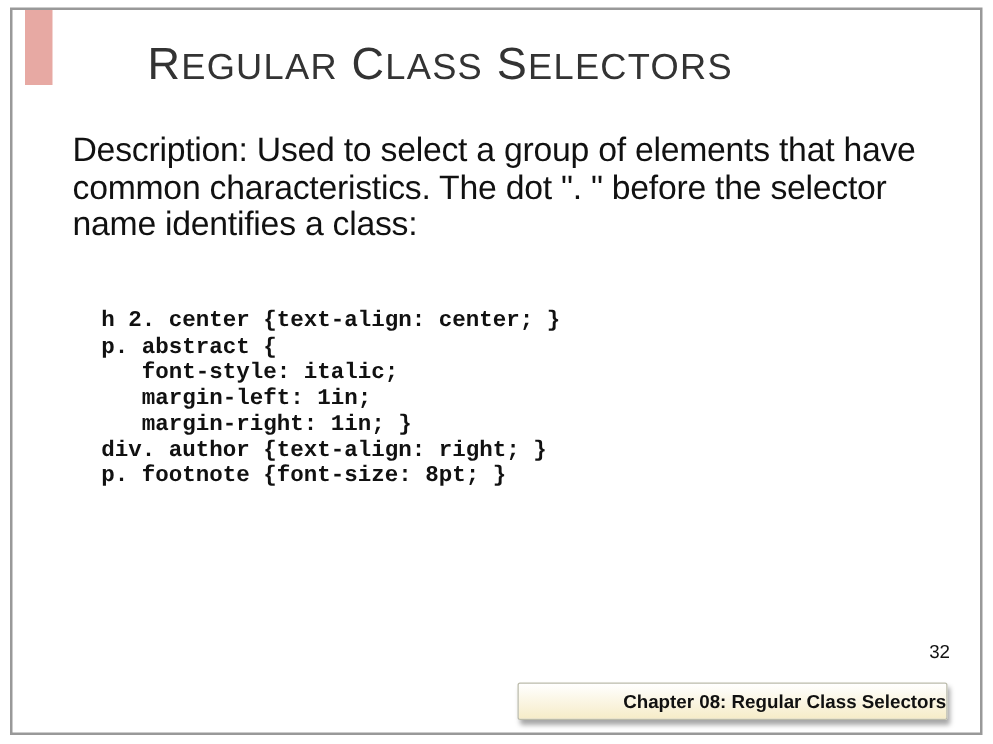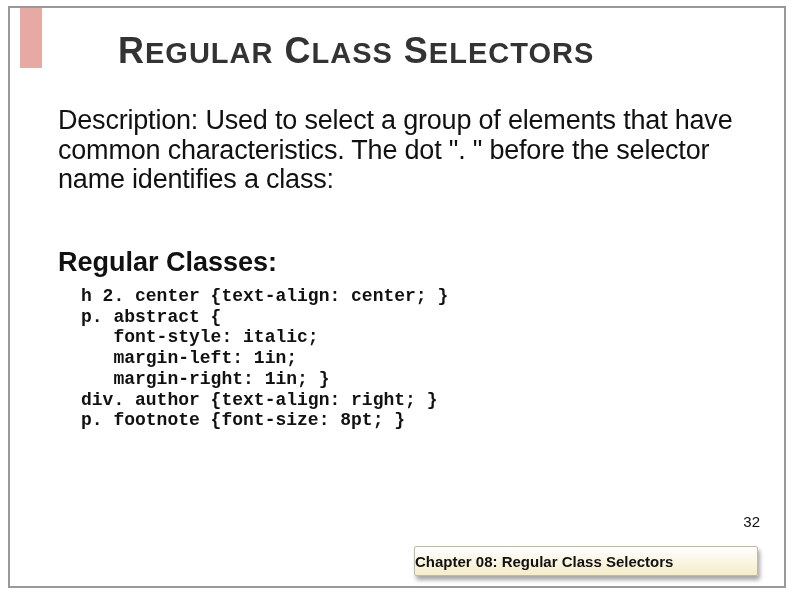--- a/index.html
+++ b/index.html
@@ -29,21 +29,21 @@
 }
 .content {
   position: absolute;
   top: 0;
   left: 0;
   width: 100%;
   padding: 22px 48px 0 48px;
 }
 .title {
   font-size: 36px;
-  font-weight: bold;
+  font-weight: normal;
   color: #333;
   letter-spacing: 1px;
   margin-left: 60px;
   margin-bottom: 34px;
 }
 .title .sm { font-size: 29px; }
 .description {
   font-size: 27px;
   color: #111;
   line-height: 1.1;
@@ -77,42 +77,41 @@
   bottom: 10px;
   right: 26px;
   width: 344px;
   height: 30px;
   background: linear-gradient(to bottom, #fff, #f6ecc8);
   border: 1px solid #bba;
   border-radius: 2px;
   box-shadow: 2px 4px 4px rgba(0,0,0,0.35);
   display: flex;
   align-items: center;
-  justify-content: flex-start;
+  justify-content: flex-end;
   font-size: 15px;
   font-weight: bold;
   color: #111;
 }
 </style>
 </head>
 <body>
 
 <div class="outer-frame">
   <div class="pink-stripe"></div>
 
   <div class="content">
     <div class="title">
       <span>R</span><span class="sm">EGULAR</span>
       <span>C</span><span class="sm">LASS</span>
       <span>S</span><span class="sm">ELECTORS</span>
     </div>
 
     <div class="description">Description: Used to select a group of elements that have common characteristics. The dot ". " before the selector name identifies a class:</div>
 
-    <div class="subheading">Regular Classes:</div>
 
     <div class="code-block">h 2. center {text-align: center; }
 p. abstract {
    font-style: italic;
    margin-left: 1in;
    margin-right: 1in; }
 div. author {text-align: right; }
 p. footnote {font-size: 8pt; }</div>
   </div>
 

